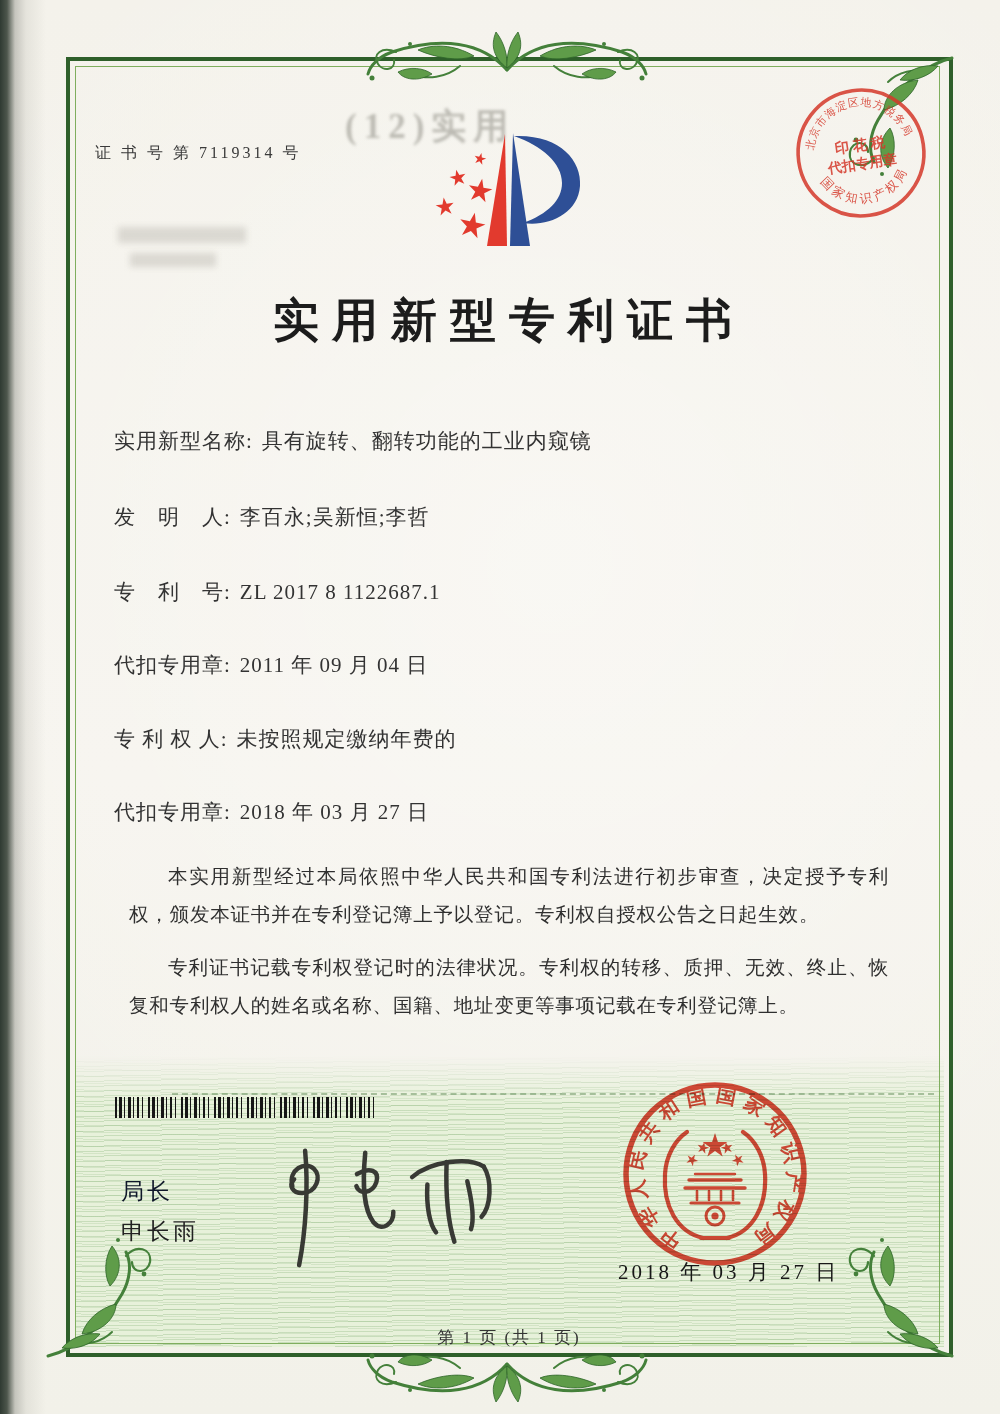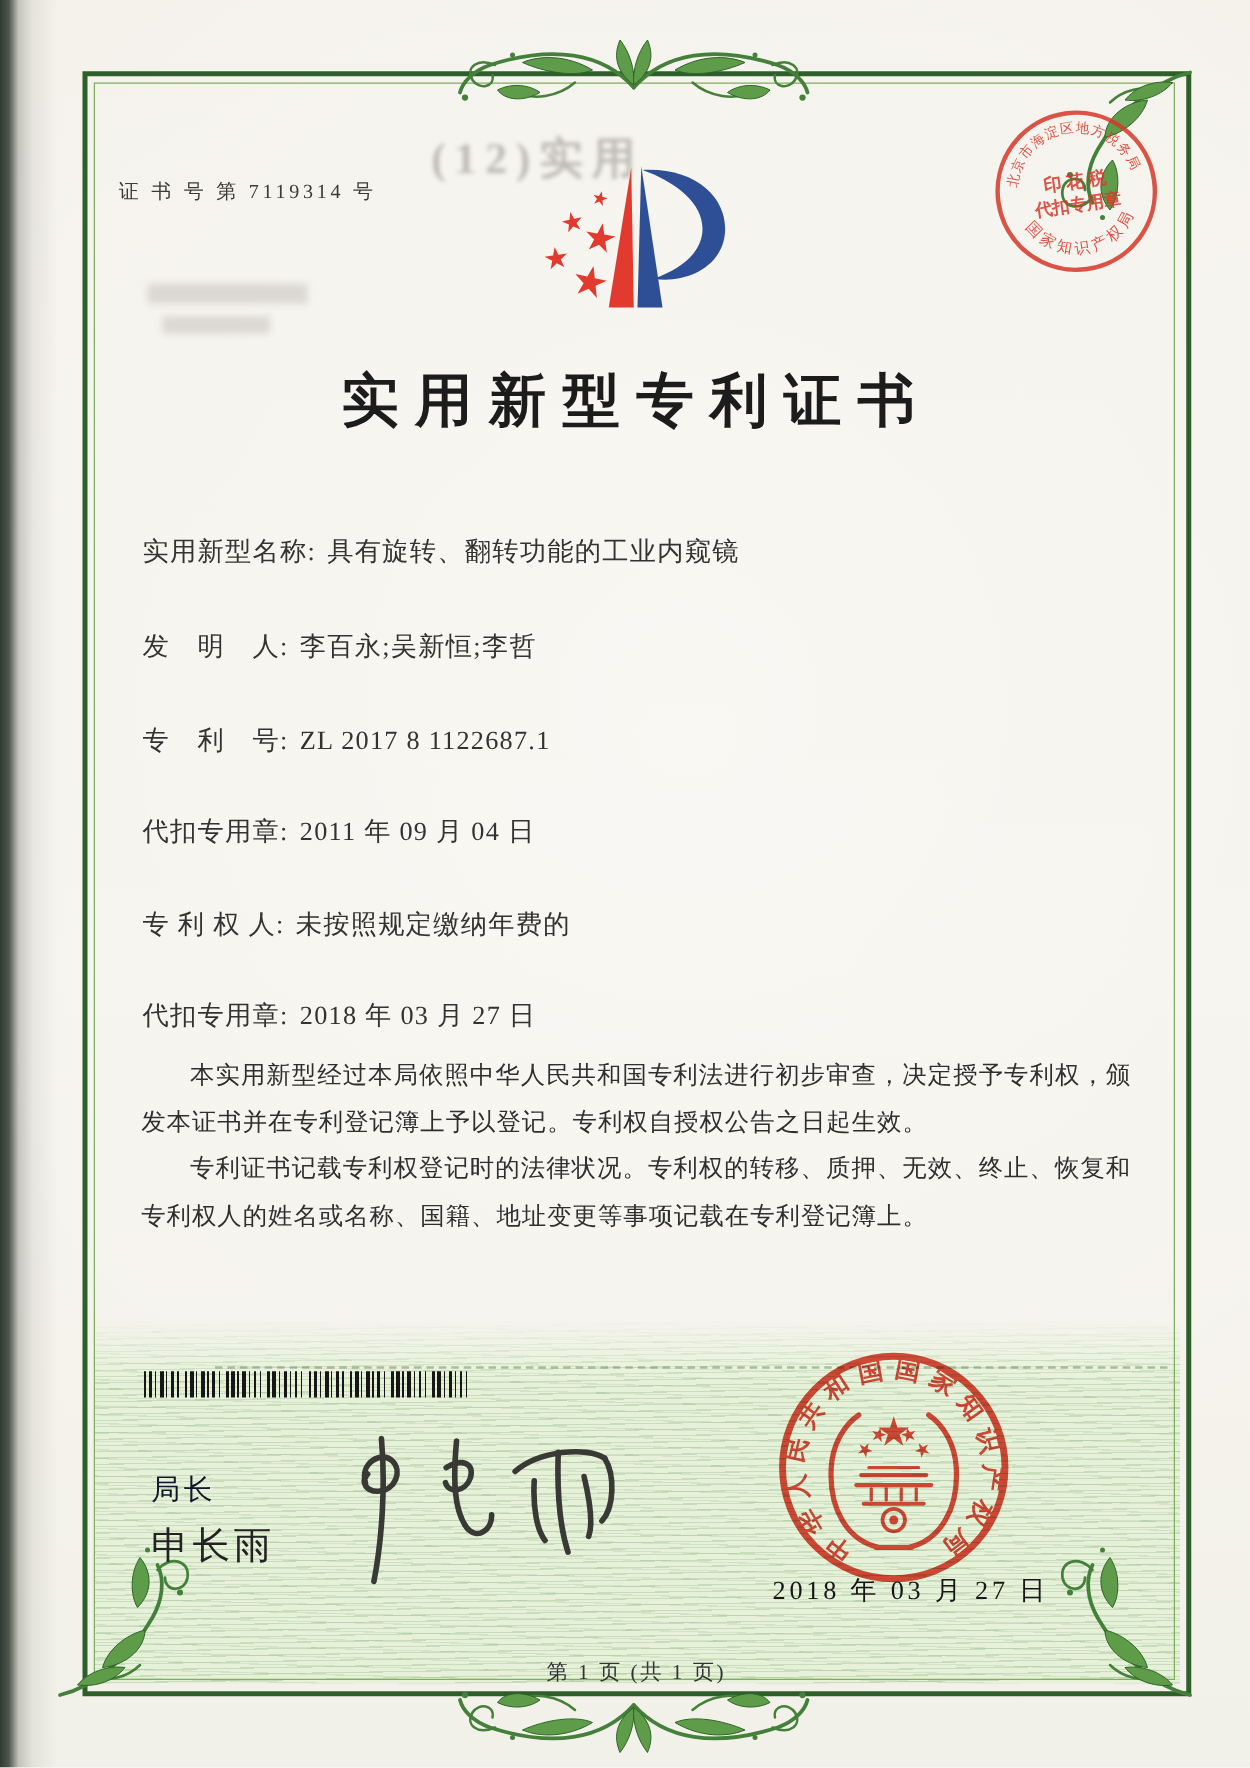--- a/index.html
+++ b/index.html
@@ -42,34 +42,34 @@
   .tax-stamp{position:absolute;left:794px;top:86px;z-index:5;transform:rotate(-8deg);opacity:.85;}
   .doc-title{position:absolute;left:9px;top:290px;width:1000px;z-index:4;text-align:center;
     font-size:46px;font-weight:600;letter-spacing:13px;color:#1c1c1c;}
   
   .field{position:absolute;left:114px;z-index:4;font-size:21px;letter-spacing:1px;color:#333;}
   .f0{top:427px}.f1{top:503px}.f2{top:578px}.f3{top:651px}.f4{top:725px}.f5{top:798px}
   .f-value{margin-left:9px;}
   
   .body-text{position:absolute;left:113px;top:842px;width:792px;z-index:4;
     font-size:19.5px;line-height:37.5px;letter-spacing:.8px;text-align:justify;color:#2f2f2f;}
-  .body-text p{margin:0;text-indent:2em;}
+  .body-text p{margin:16px;text-indent:2em;}
   
   .barcode{position:absolute;left:115px;top:1097px;width:262px;height:21px;z-index:4;
     background:repeating-linear-gradient(90deg,
       #161616 0 2px, rgba(0,0,0,0) 2px 4px,
       #161616 4px 7px, rgba(0,0,0,0) 7px 9px,
       #161616 9px 10px, rgba(0,0,0,0) 10px 13px,
       #161616 13px 16px, rgba(0,0,0,0) 16px 18px,
       #161616 18px 19px, rgba(0,0,0,0) 19px 22px,
       #161616 22px 24px, rgba(0,0,0,0) 24px 27px,
       #161616 27px 28px, rgba(0,0,0,0) 28px 33px);}
   .sig-title{position:absolute;left:121px;top:1176px;z-index:4;font-size:23px;letter-spacing:3px;
     font-family:"Liberation Sans","DejaVu Sans",sans-serif;color:#0f172a;}
-  .sig-name{position:absolute;left:121px;top:1216px;z-index:4;font-size:30px;letter-spacing:3px;
+  .sig-name{position:absolute;left:121px;top:1216px;z-index:4;font-size:23px;letter-spacing:3px;
     font-family:Liberation Sans, sans-serif;color:#222;}
   .signature{position:absolute;left:263px;top:1138px;z-index:4;transform:rotate(-2deg);}
   .main-seal{position:absolute;left:615px;top:1074px;z-index:6;opacity:.9;mix-blend-mode:multiply;}
   .seal-date{position:absolute;left:618px;top:1258px;z-index:5;font-size:21px;letter-spacing:3px;color:#171717;}
   .page-footer{position:absolute;left:9px;top:1326px;width:1000px;z-index:4;text-align:center;
     font-size:17px;letter-spacing:2px;color:#333;}
   svg text{font-family:"Liberation Serif","DejaVu Serif",serif;}
 </style>
 </head>
 <body>

